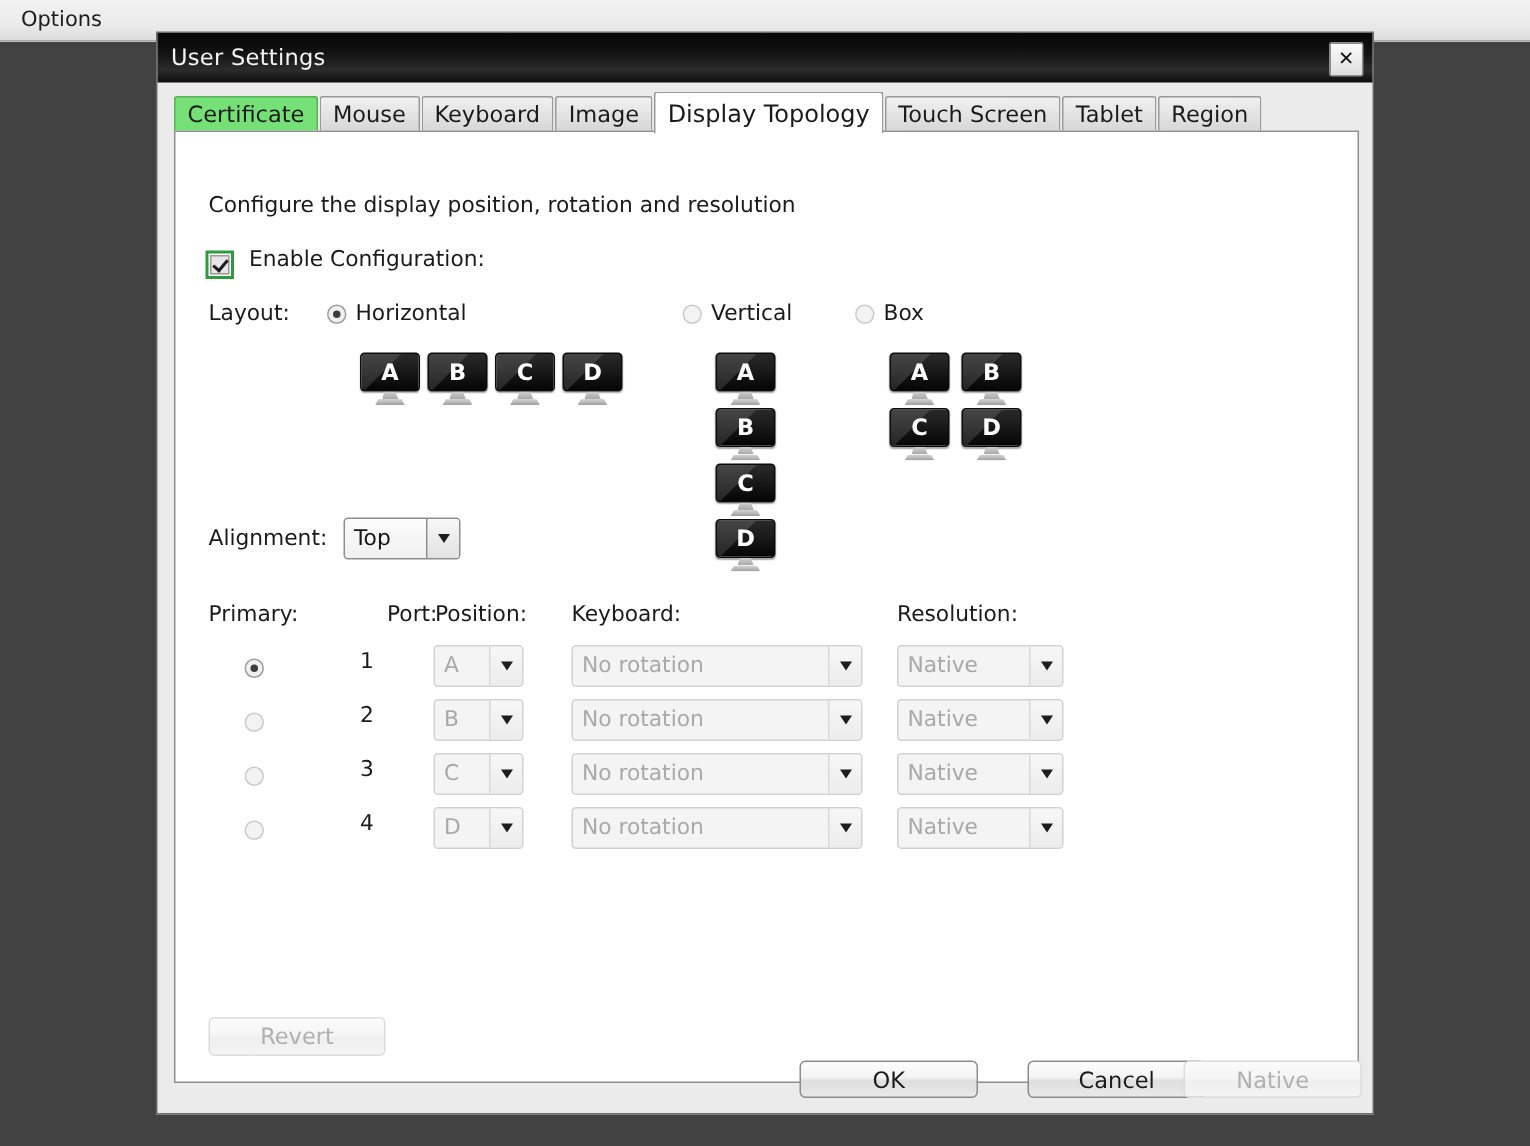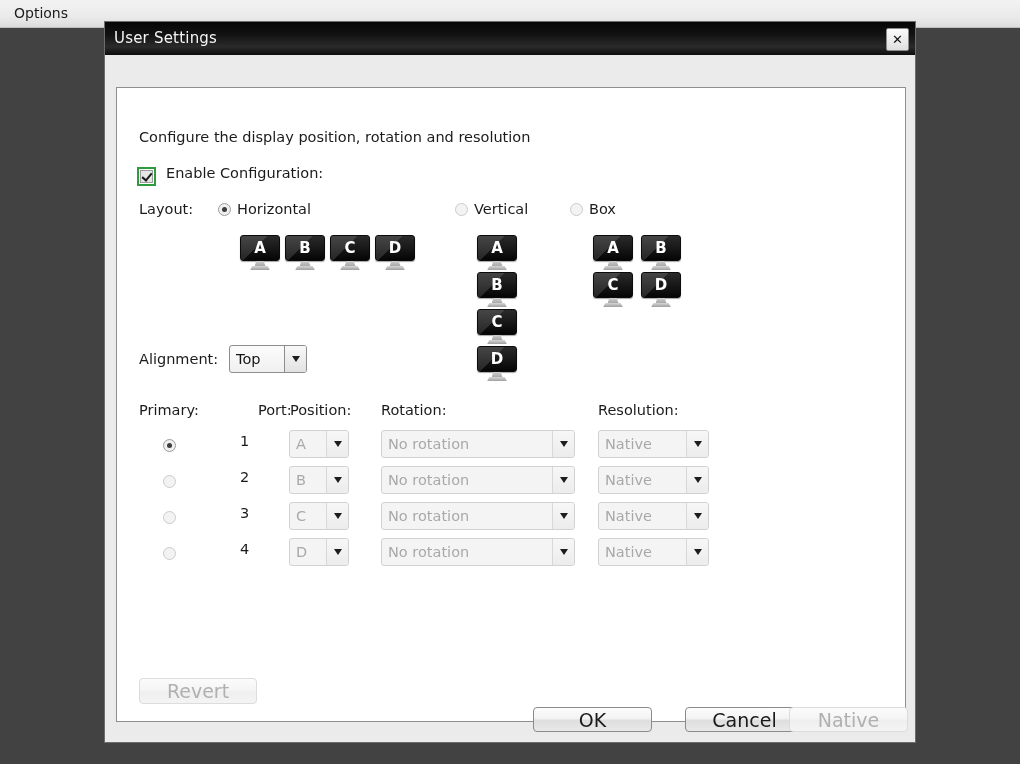--- a/index.html
+++ b/index.html
@@ -166,21 +166,21 @@
     background: linear-gradient(to bottom,#d6d6d6,#9f9f9f);
     clip-path: polygon(12% 0, 88% 0, 100% 100%, 0 100%);
   }
 
   
   .btn {
     position: absolute; box-sizing: border-box;
     border-radius: 4px;
     background: linear-gradient(to bottom,#fdfdfd 0%,#f3f3f3 45%,#dedede 55%,#e9e9e9 100%);
     border: 1px solid #8b8b8b;
-    font-size: 19px; color: #1a1a1a;
+    font-size: 15px; color: #1a1a1a;
     display: flex; align-items: center; justify-content: center;
     cursor: pointer;
   }
   .btn.disabled {
     color: #b0b0b0; border-color: #dcdcdc;
     background: linear-gradient(to bottom,#fbfbfb 0%,#f5f5f5 45%,#efefef 55%,#f4f4f4 100%);
   }
 
   #footer { position: absolute; left: 0; bottom: 0; width: 100%; height: 44px; }
 </style>
@@ -191,20 +191,30 @@
   <div class="mi">Options</div>
 </div>
 
 <div id="dialog">
 
   <div id="titlebar">
     <div class="ttl">User Settings</div>
     <div id="closebtn">✕</div>
   </div>
 
+  <div id="tabstrip">
+    <div class="tab green">Certificate</div>
+    <div class="tab">Mouse</div>
+    <div class="tab">Keyboard</div>
+    <div class="tab">Image</div>
+    <div class="tab active">Display Topology</div>
+    <div class="tab">Touch Screen</div>
+    <div class="tab">Tablet</div>
+    <div class="tab">Region</div>
+  </div>
 
   <div id="panel">
 
     <div class="txt" style="left:22px; top:41px;">Configure the display position, rotation and resolution</div>
 
     <div id="enable-cb">
       <div class="inner"></div>
     </div>
     <div class="txt" style="left:49px; top:77px;">Enable Configuration:</div>
 
@@ -284,21 +294,21 @@
 
     <div class="txt" style="left:22px; top:263px;">Alignment:</div>
     <div class="combo" style="left:112px; top:257px; width:78px;">
       <div class="val">Top</div>
       <div class="arrow"></div>
     </div>
 
     <div class="txt" style="left:22px;  top:314px;">Primary:</div>
     <div class="txt" style="left:114px; top:314px;margin-left:27px;">Port:</div>
     <div class="txt" style="left:173px; top:314px;">Position:</div>
-    <div class="txt" style="left:264px; top:314px;">Rotation:</div>
+    <div class="txt" style="left:264px; top:314px;">Keyboard:</div>
     <div class="txt" style="left:481px; top:314px;">Resolution:</div>
 
     <div class="radio on" style="left:46px; top:351px;"></div>
     <div class="txt" style="left:123px; top:345px;">1</div>
     <div class="combo disabled" style="left:172px; top:342px; width:60px;">
       <div class="val">A</div>
       <div class="arrow"></div>
     </div>
     <div class="combo disabled" style="left:264px; top:342px; width:194px;">
       <div class="val">No rotation</div>

